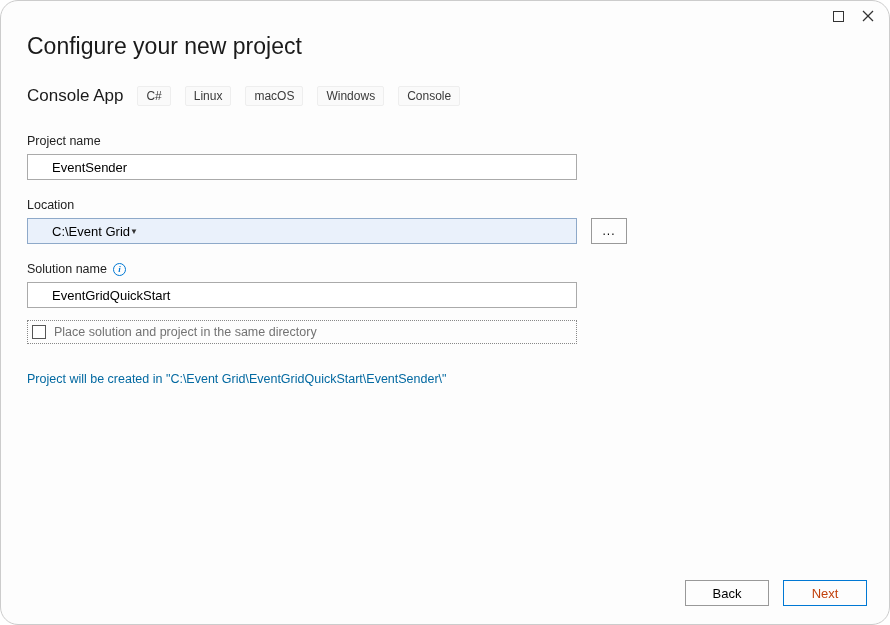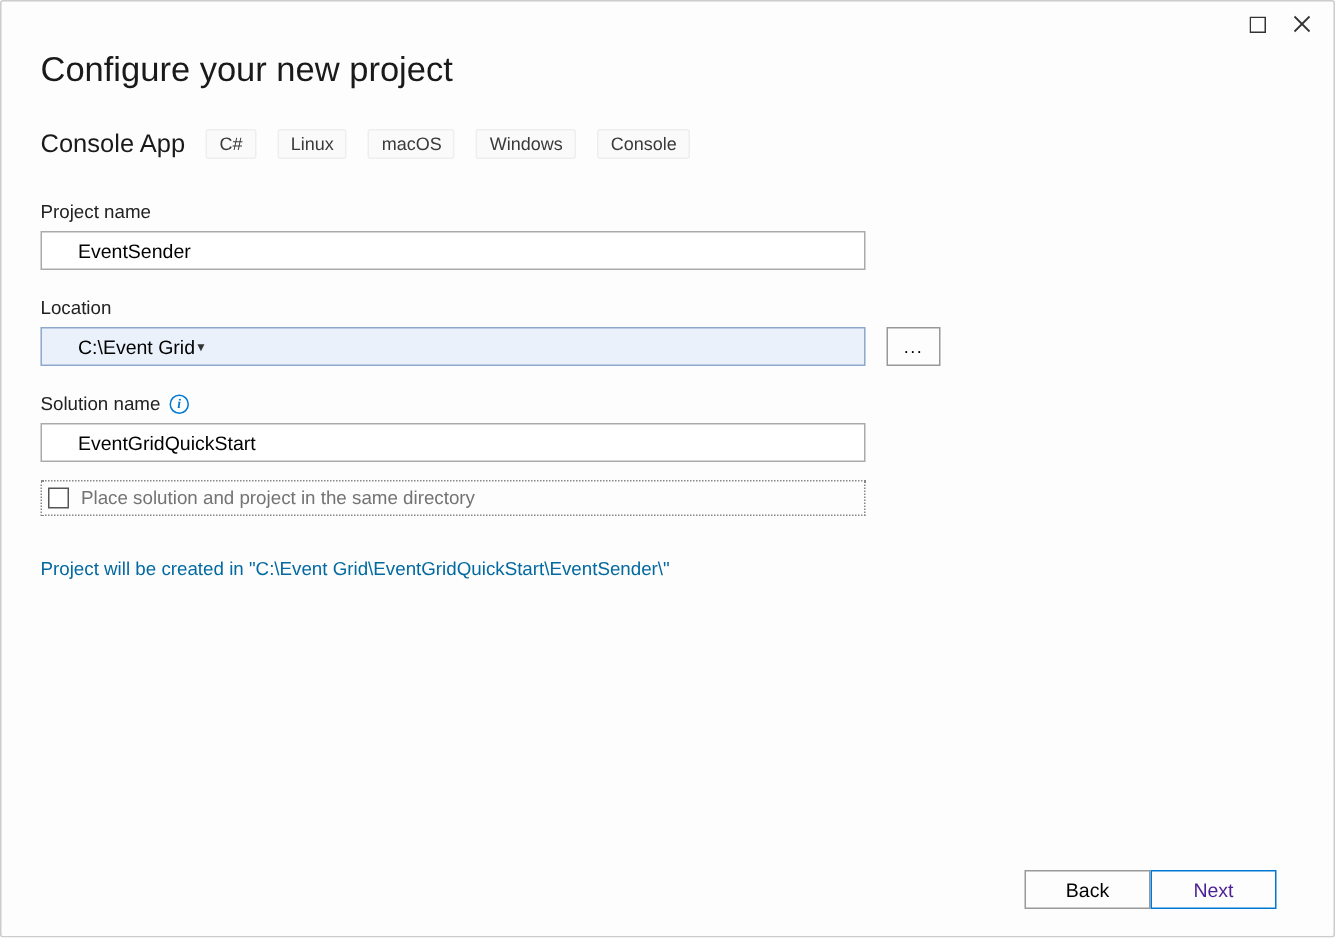--- a/index.html
+++ b/index.html
@@ -5,21 +5,21 @@
     * { box-sizing: border-box; }
     body {
       margin: 0;
       font-family: "Segoe UI", Tahoma, sans-serif;
       background: #fff;
     }
     .window {
       width: 890px;
       height: 625px;
       border: 1px solid #ccc;
-      border-radius: 2px;
+      border-radius: 18px;
       position: relative;
       background: #fdfdfd;
       overflow: hidden;
     }
     .titlebar {
       position: absolute;
       top: 0; right: 0;
       display: flex;
       gap: 16px;
       padding: 8px 14px;
@@ -137,37 +137,38 @@
       font-size: 12.5px;
       color: #737373;
     }
     .path-preview {
       font-size: 12.5px;
       color: #0369a1;
     }
     .footer {
       position: absolute;
       bottom: 18px;
-      right: 38px;
-      display: flex;
+      right: 22px;
+      display: flex;
+      gap: 14px;
     }
     .btn {
       width: 84px;
       height: 26px;
       border: 1px solid #999;
       background: #fdfdfd;
       font-size: 13px;
       display: flex;
       align-items: center;
       justify-content: center;
       cursor: default;
     }
     .btn.primary {
       border-color: #0078d4;
-      color: #4c1d95;
+      color: #c2410c;
     }
   </style>
 </head>
 <body>
 
 <div class="window">
 
   <div class="titlebar">
     <div class="win-btn">
       <svg width="11" height="11">

